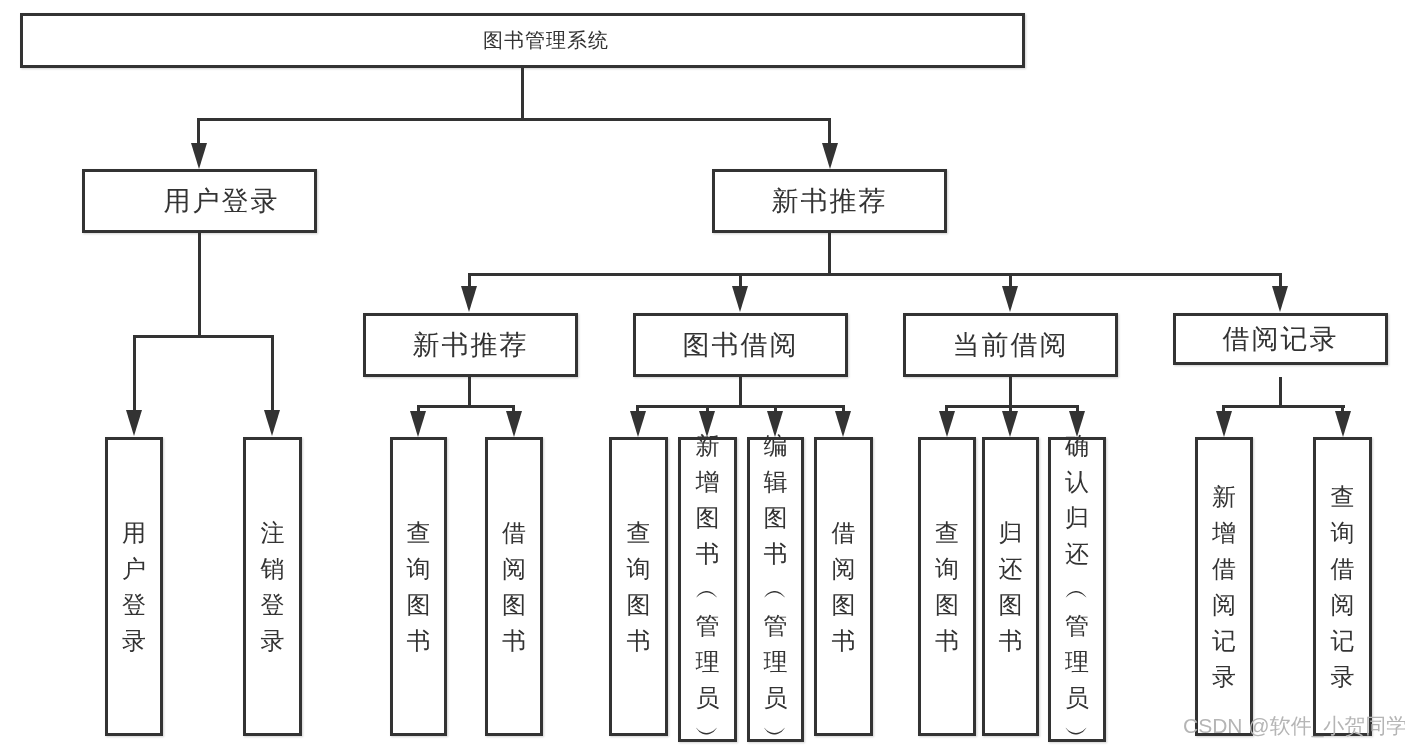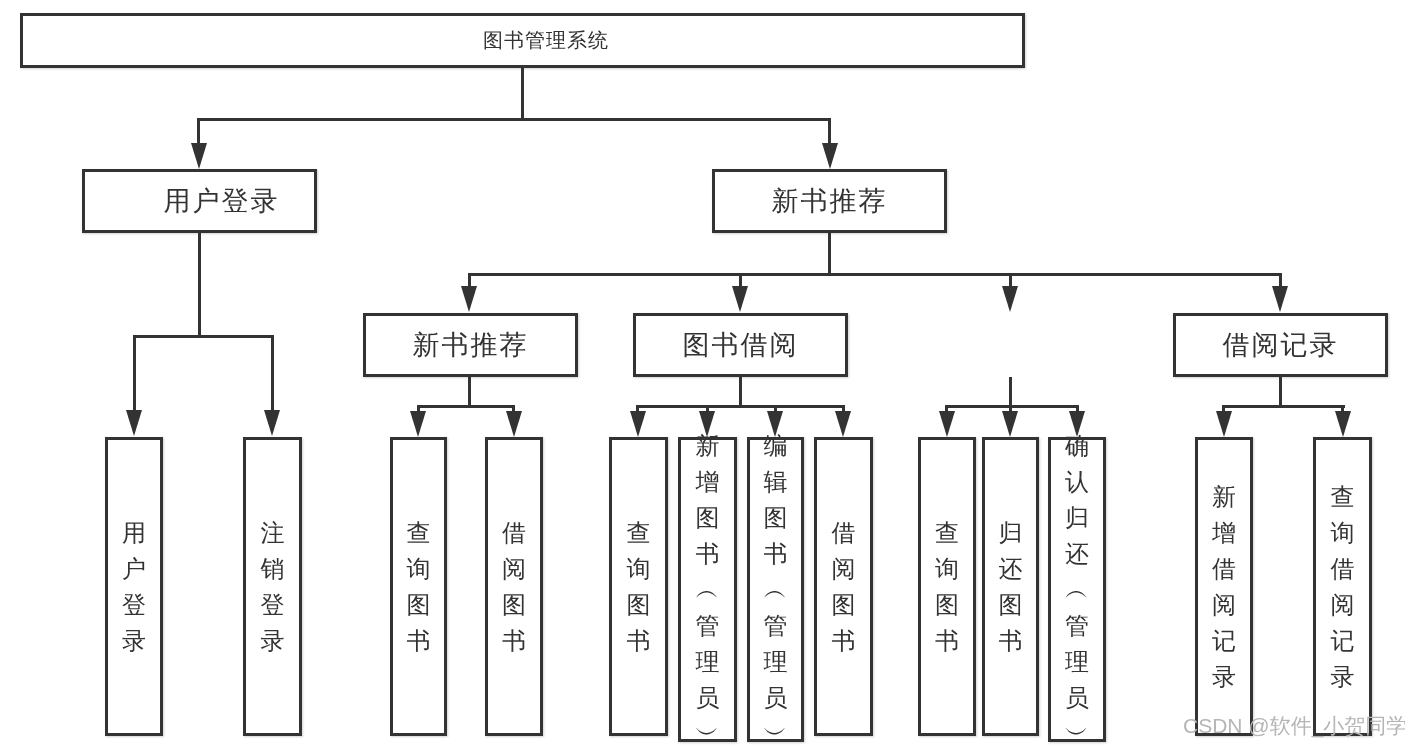--- a/index.html
+++ b/index.html
@@ -98,21 +98,24 @@
   <div class="arrow" style="left:1002px;top:286px;"></div>
   <div class="vl" style="left:1279px;top:273px;height:16px;"></div>
   <div class="arrow" style="left:1272px;top:286px;"></div>
 
   <div class="box" style="left:363px;top:313px;width:215px;height:64px;">
     <span class="hlabel">新书推荐</span>
   </div>
   <div class="box" style="left:633px;top:313px;width:215px;height:64px;">
     <span class="hlabel">图书借阅</span>
   </div>
-  <div class="box" style="left:1173px;top:313px;width:215px;height:64px;">
+  <div class="box" style="left:903px;top:313px;width:215px;height:64px;">
+    <span class="hlabel">当前借阅</span>
+  </div>
+  <div class="box" style="left:1173px;top:313px;width:215px;height:52px;">
     <span class="hlabel">借阅记录</span>
   </div>
 
   <div class="vl" style="left:468px;top:377px;height:31px;"></div>
   <div class="hl" style="left:417px;top:405px;width:98px;"></div>
   <div class="vl" style="left:417px;top:405px;height:9px;"></div>
   <div class="arrow" style="left:410px;top:411px;"></div>
   <div class="vl" style="left:512px;top:405px;height:9px;"></div>
   <div class="arrow" style="left:506px;top:411px;"></div>
 

